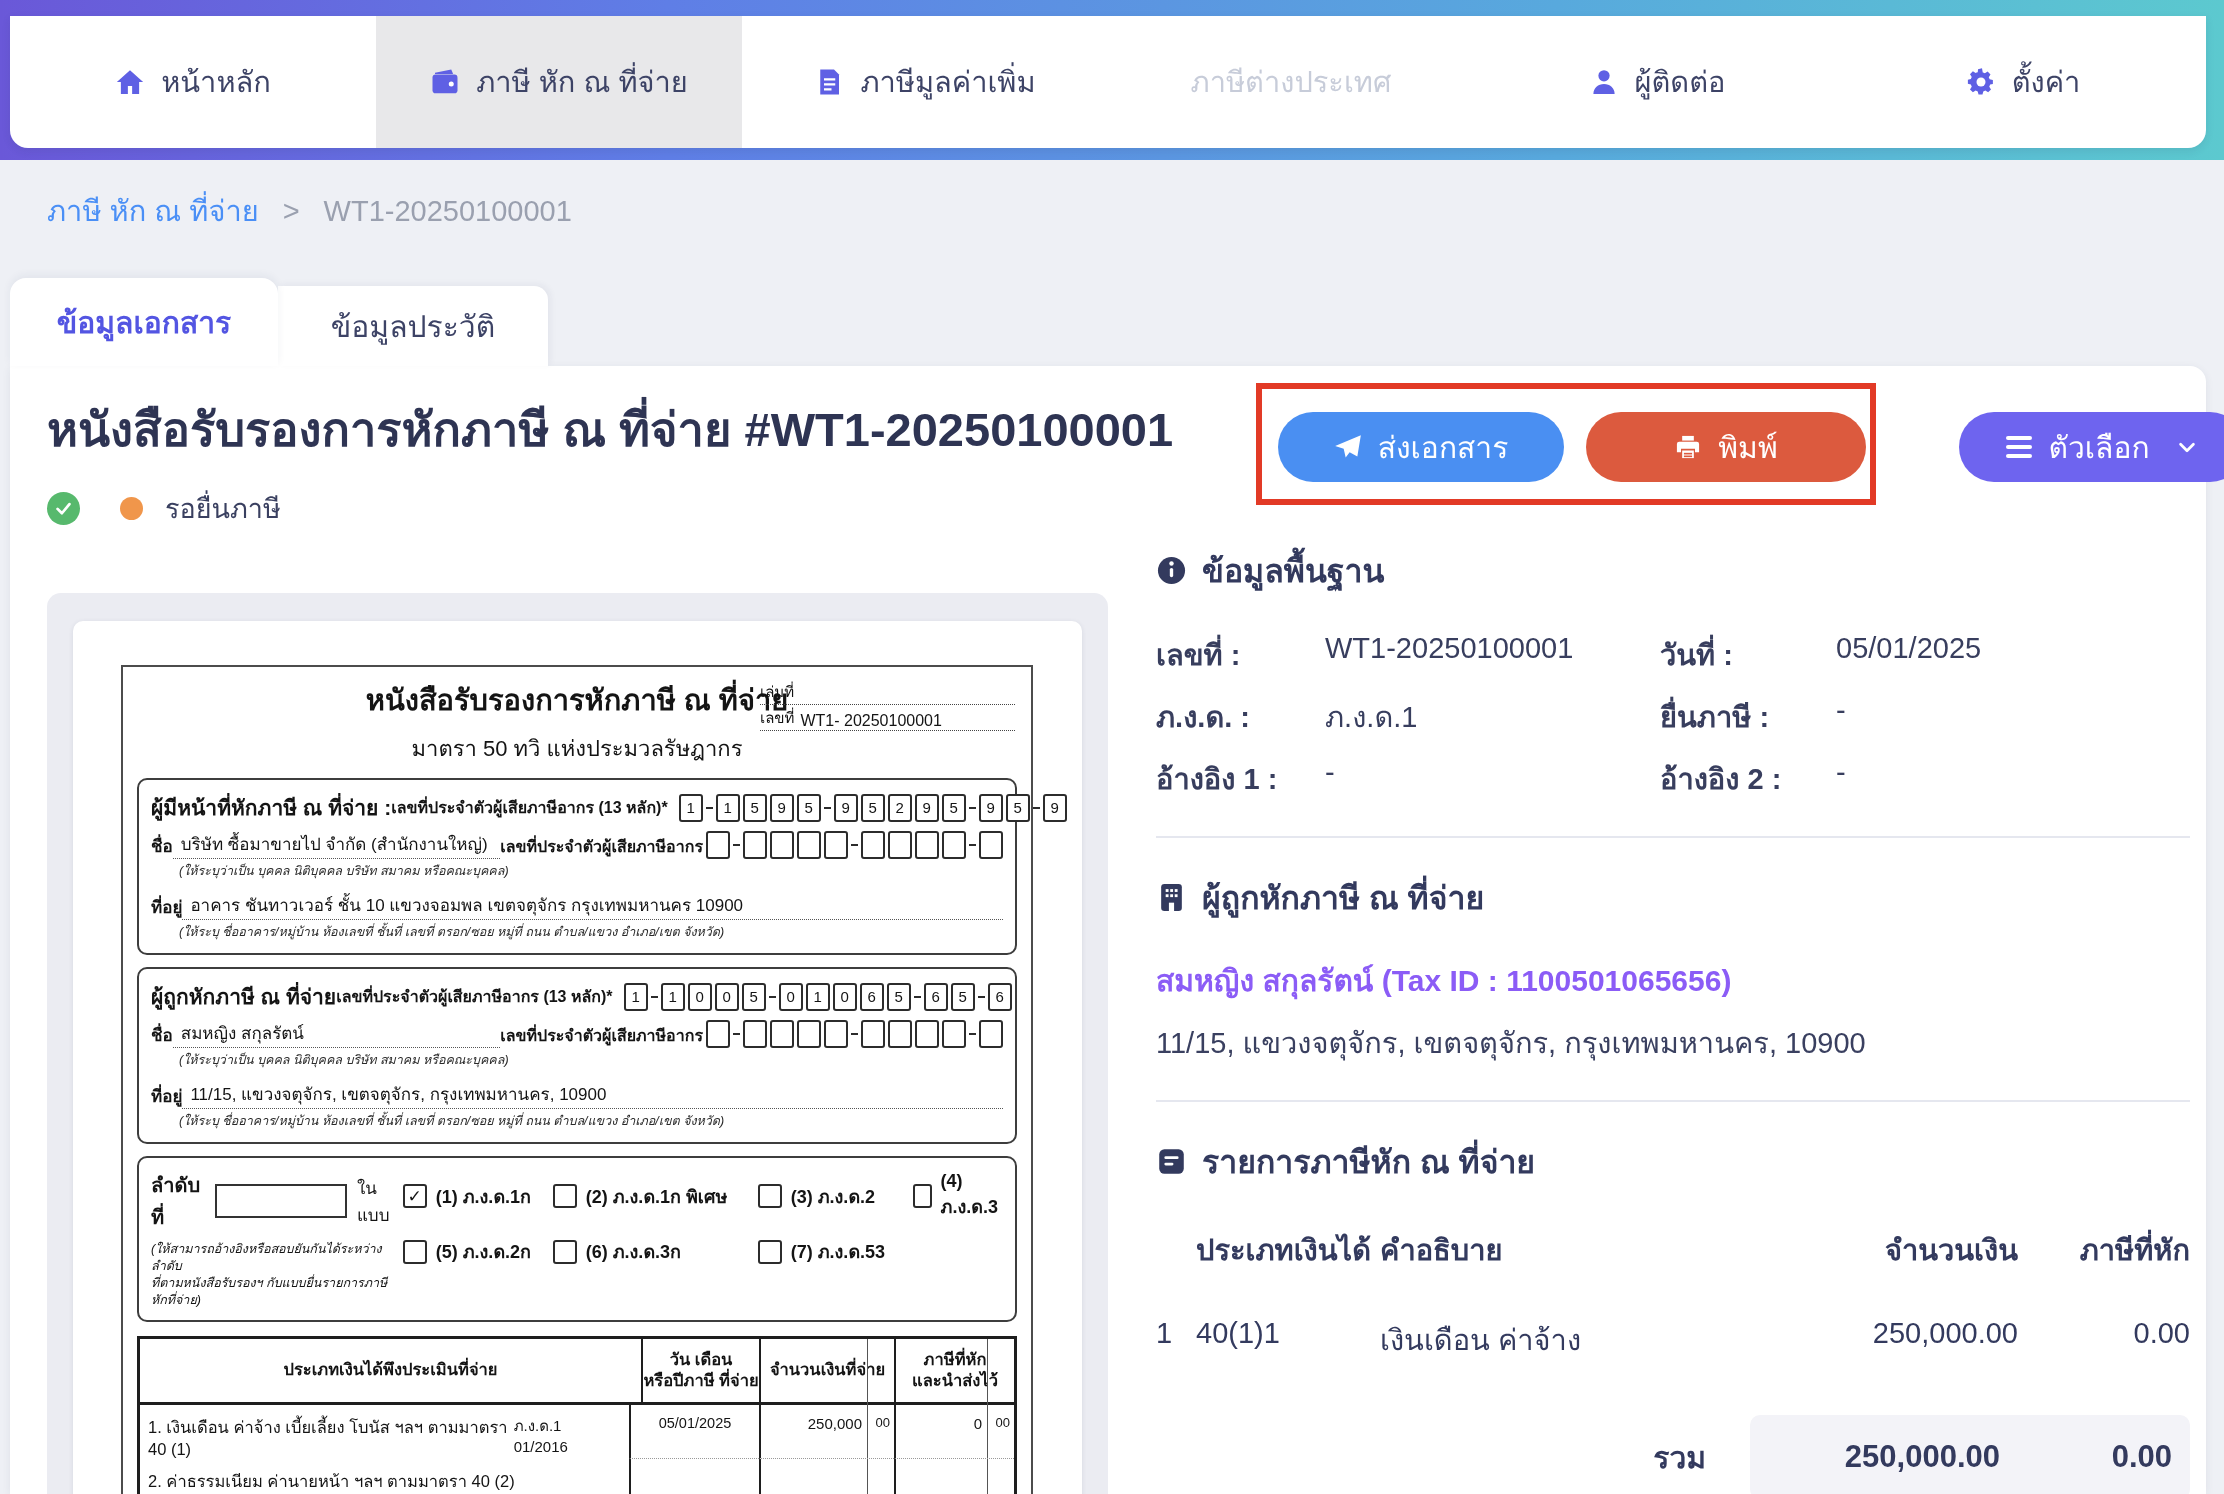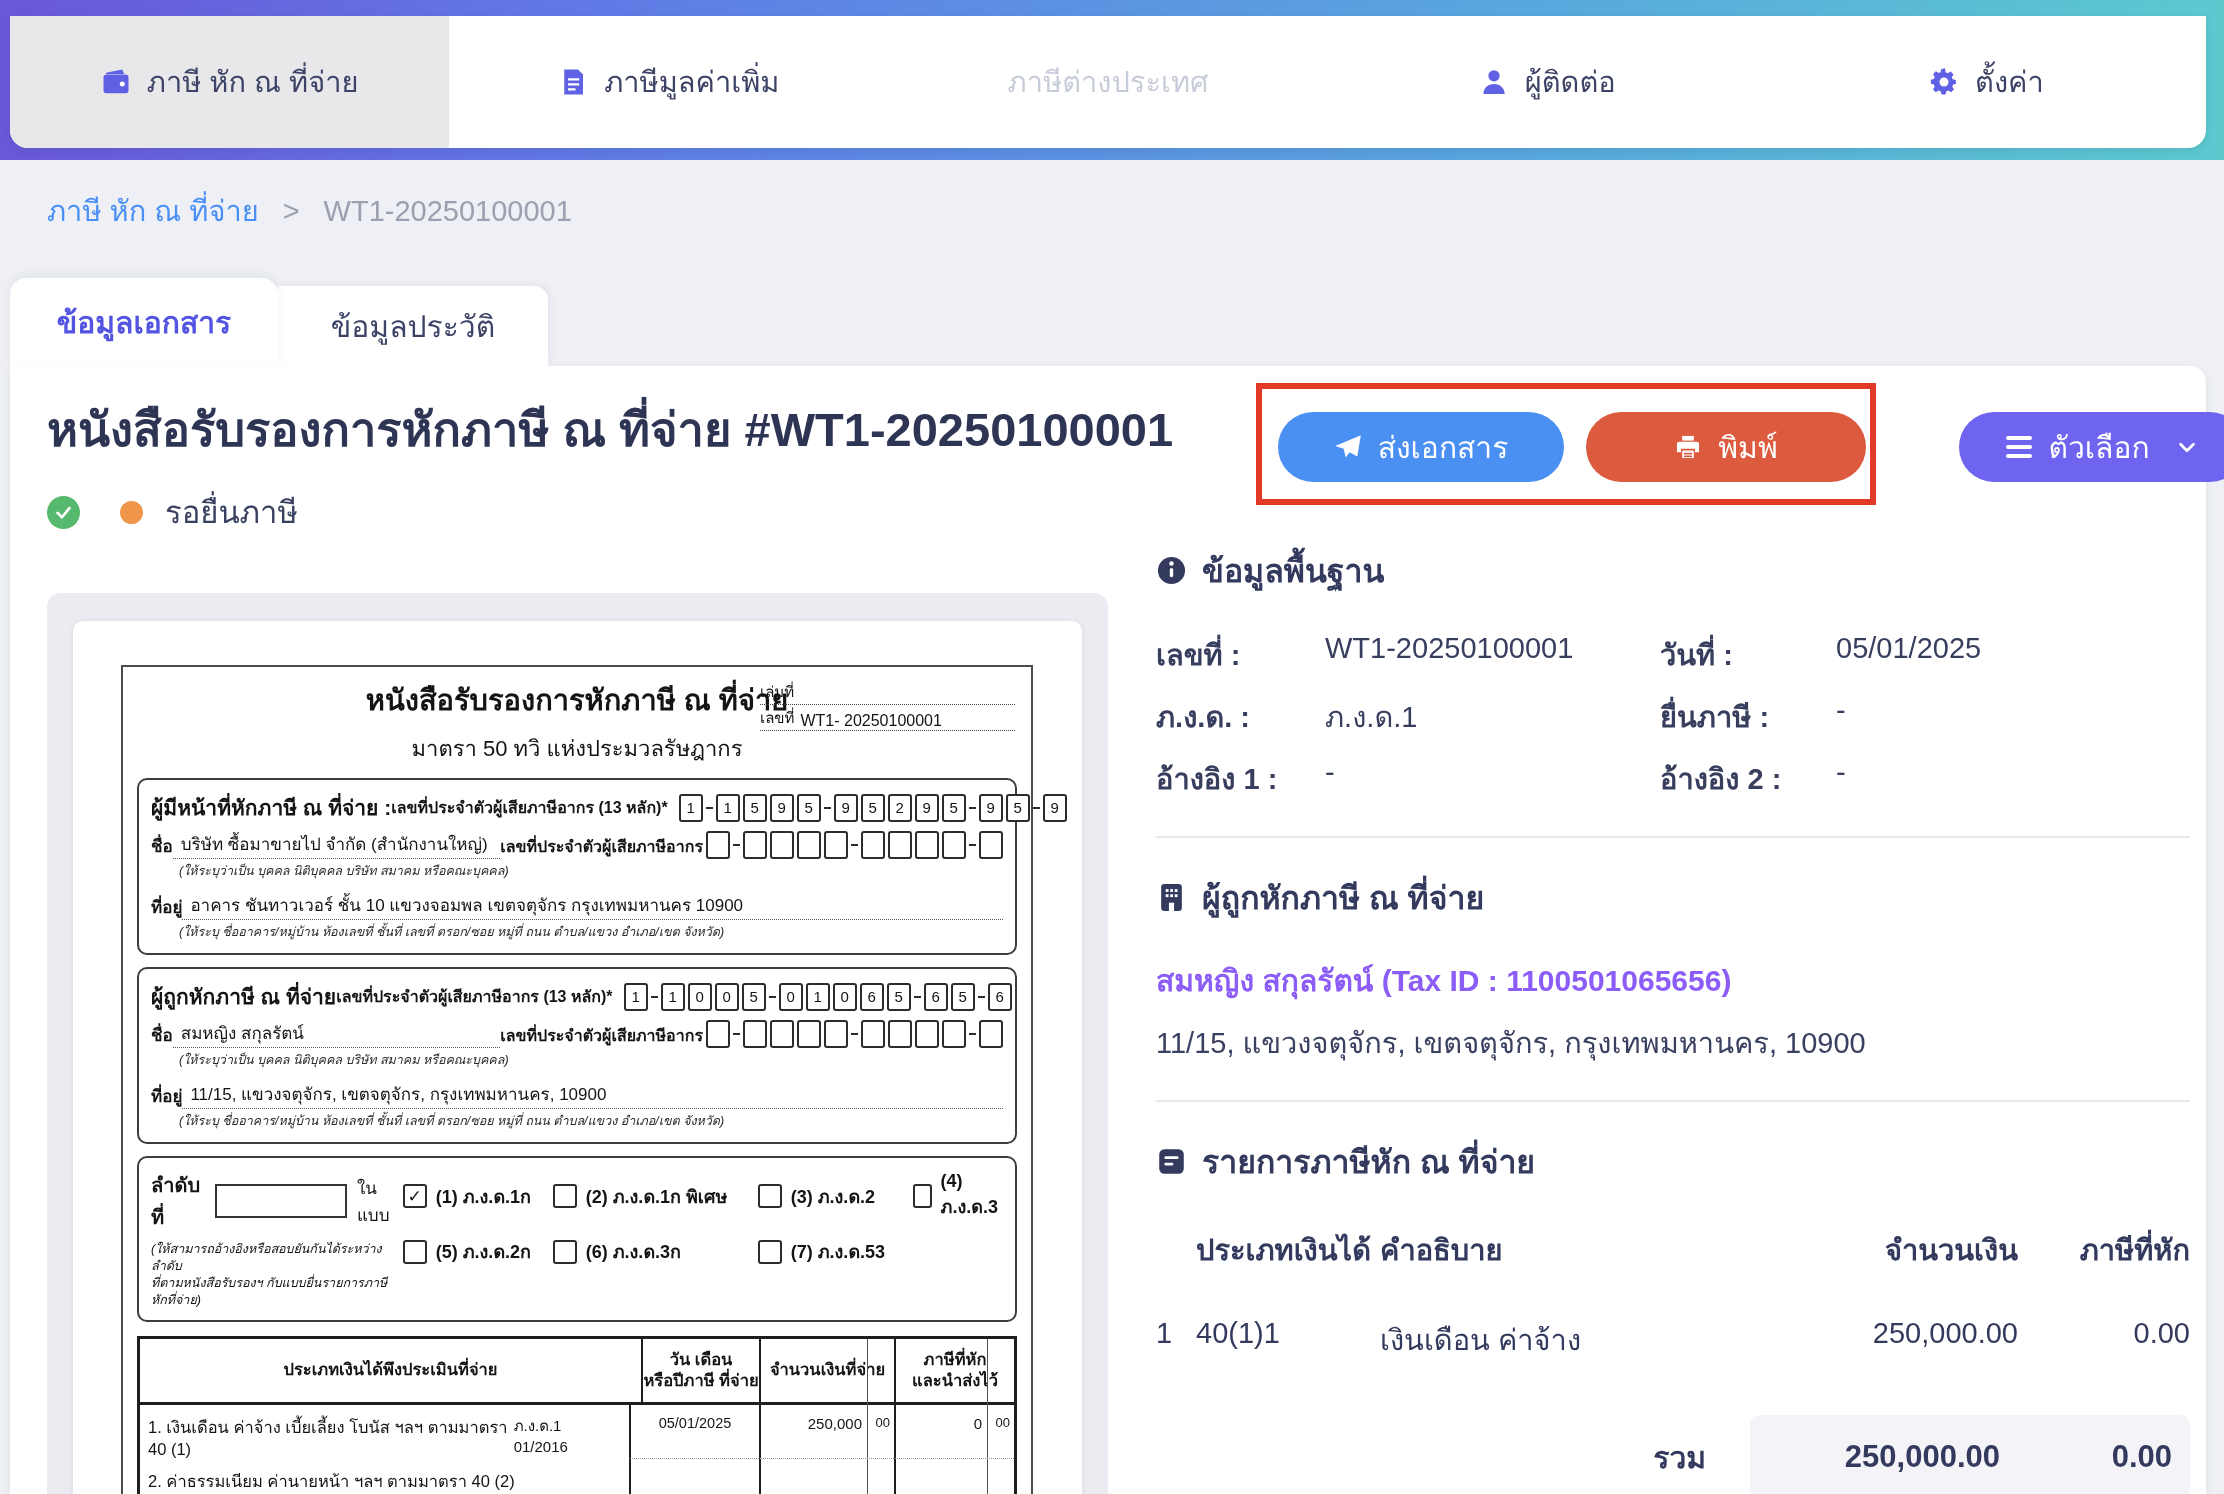--- a/index.html
+++ b/index.html
@@ -32,21 +32,21 @@
     border-radius:0 14px 0 0; z-index:3; display:flex; align-items:center; justify-content:center;
     font-size:30px; color:#3d4366; box-shadow:3px -2px 6px rgba(40,45,80,.05); cursor:pointer; }
   .maincard { position:absolute; left:10px; top:366px; width:2196px; height:1128px; background:#fff;
     border-radius:0 16px 0 0; box-shadow:0 2px 8px rgba(40,45,80,.08); }
 
   .page-title { position:absolute; left:47px; top:392px; font-size:47px; font-weight:bold; color:#2e3453; z-index:5; }
   .statusrow { position:absolute; left:47px; top:487px; display:flex; align-items:center; gap:22px; z-index:5; }
   .okcirc { width:33px; height:33px; border-radius:50%; background:#57b96d; display:flex; align-items:center; justify-content:center; }
   .okcirc svg { width:19px; height:19px; }
   .orangedot { width:23px; height:23px; border-radius:50%; background:#f0964b; margin-left:18px; }
-  .statustext { font-size:31px; color:#3a4060;font-family:Liberation Mono, monospace; }
+  .statustext { font-size:27px; color:#3a4060;font-family:Liberation Mono, monospace; }
 
   
   .annot-box { position:absolute; left:1256px; top:383px; width:620px; height:122px;
     border:6px solid #e23a26; z-index:6; pointer-events:none; }
   .btn { position:absolute; top:412px; height:70px; border:none; border-radius:35px; color:#fff;
     font-size:30px; font-family:inherit; display:flex; align-items:center; justify-content:center; gap:16px;
     cursor:pointer; z-index:7; }
   .btn svg { width:28px; height:28px; }
   .btn-send { left:1278px; width:286px; background:#4a8ff2; }
   .btn-print { left:1586px; width:280px; background:#dc5a3e; }
@@ -146,20 +146,28 @@
   .fnum.ftaxc { width:120px; }
   .frow.dotted .fdate, .frow.dotted .fnum { border-bottom:1.5px dotted #999; }
 </style>
 </head>
 <body>
 <div id="app">
 
   <div class="gradbg"></div>
 
   <nav class="navbar">
+    <div class="navitem">
+      <span class="nicon">
+        <svg viewBox="0 0 24 24" fill="currentColor">
+            <path d="M12 2.5L22.5 12h-3.2v9.5h-5.6v-6.3h-3.4v6.3H4.7V12H1.5z"></path>
+          </svg>
+      </span>
+      <span>หน้าหลัก</span>
+    </div>
     <div class="navitem active">
       <span class="nicon">
         <svg viewBox="0 0 24 24" fill="currentColor">
             <path d="M4 4.5L17 2l1.5 3.5H4z"></path>
             <rect x="2" y="6" width="20" height="15" rx="2.5"></rect>
             <circle cx="17" cy="13.5" r="2" fill="#fff"></circle>
           </svg>
       </span>
       <span>ภาษี หัก ณ ที่จ่าย</span>
     </div>

